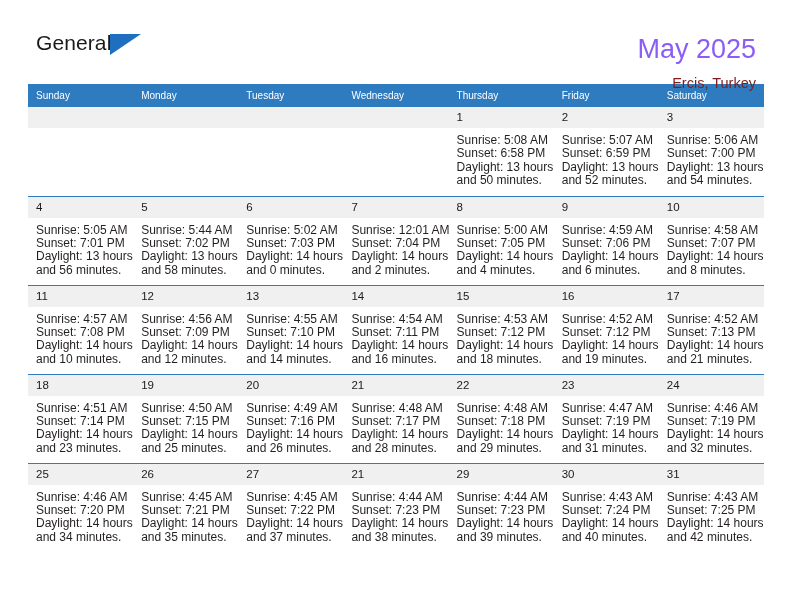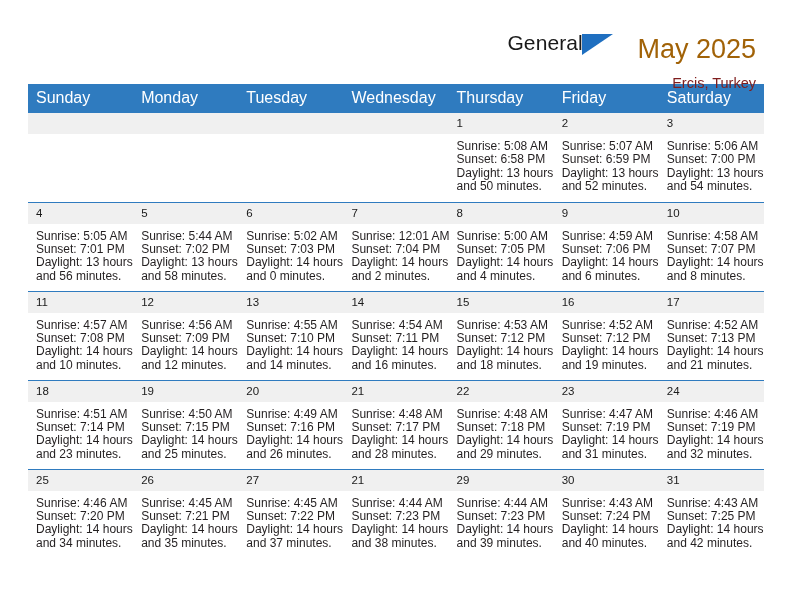--- a/index.html
+++ b/index.html
@@ -16,21 +16,21 @@
     width: 792px;
     height: 612px;
     background: #ffffff;
     overflow: hidden;
   }
 
   
   .top {
     display: flex;
     align-items: flex-start;
-    justify-content: flex-end;
+    justify-content: space-between;
     padding: 32px 36px 0 36px;
     height: 72px;
   }
   .brand {
     position: relative;
     width: 130px;
     line-height: 1;
     user-select: none;
   }
   .brand-general {
@@ -55,21 +55,21 @@
     color: #2b7cc9;
     margin-top: -3px;
     margin-left: 29px;
   }
   .titles {
     text-align: right;
     padding-top: 2px;
   }
   .cal-title {
     font-size: 27px;
-    color: #a16207;
+    color: #8b5cf6;
     line-height: 1.12;
     font-weight: normal;
     margin: 0;
   }
   .cal-sub {
     font-size: 14.5px;
     color: #7f1d1d;
     margin-top: 11px;
   }
 
@@ -80,21 +80,21 @@
   }
   table.cal {
     width: 736px;
     border-collapse: collapse;
     table-layout: fixed;
   }
   table.cal th {
     background: #2f7bbf;
     color: #ffffff;
     font-weight: normal;
-    font-size: 16px;
+    font-size: 10px;
     text-align: left;
     padding: 5px 0 6px 8px;
     height: 23px;
     border: none;
   }
   table.cal td {
     vertical-align: top;
     padding: 0;
     border-top: 1.6px solid #2f7bbf;
     height: 89px;

